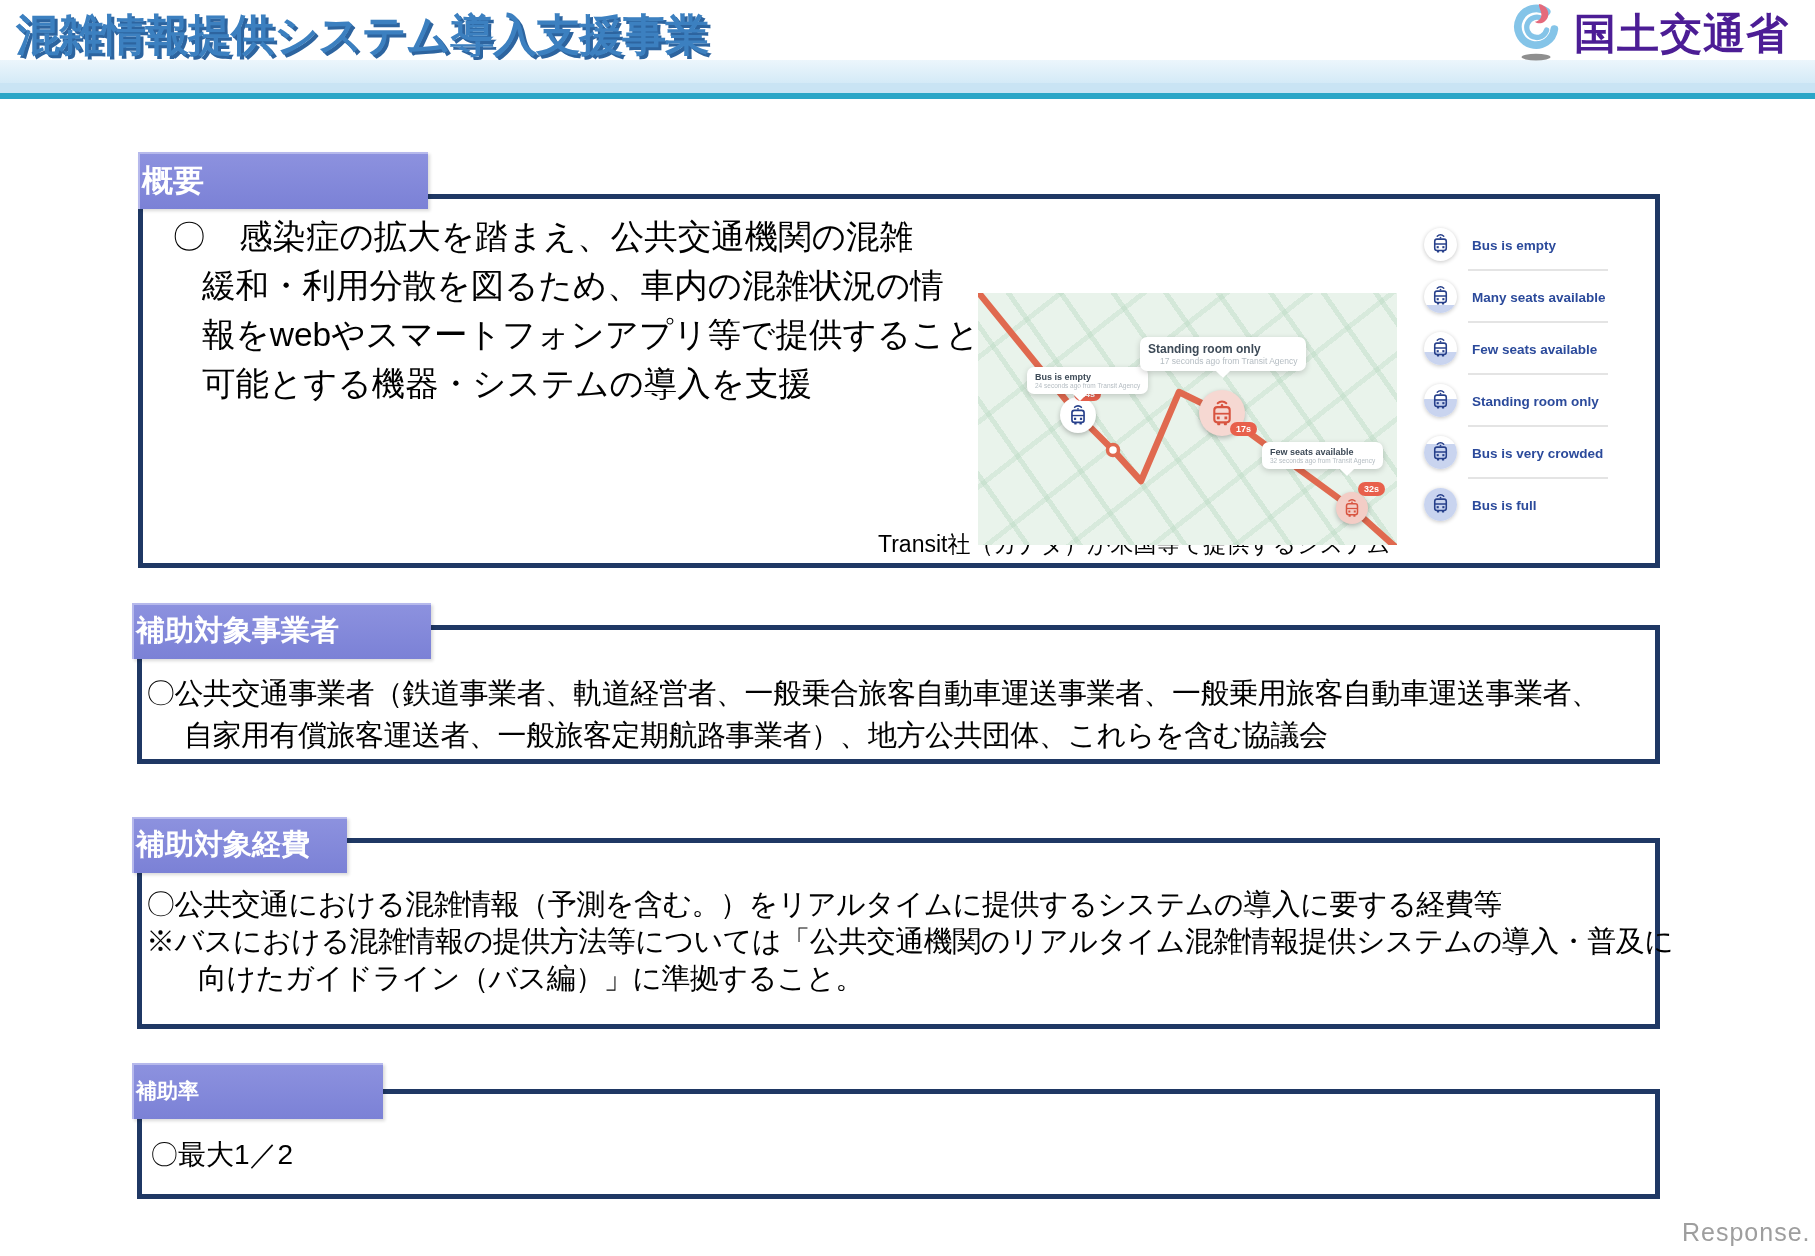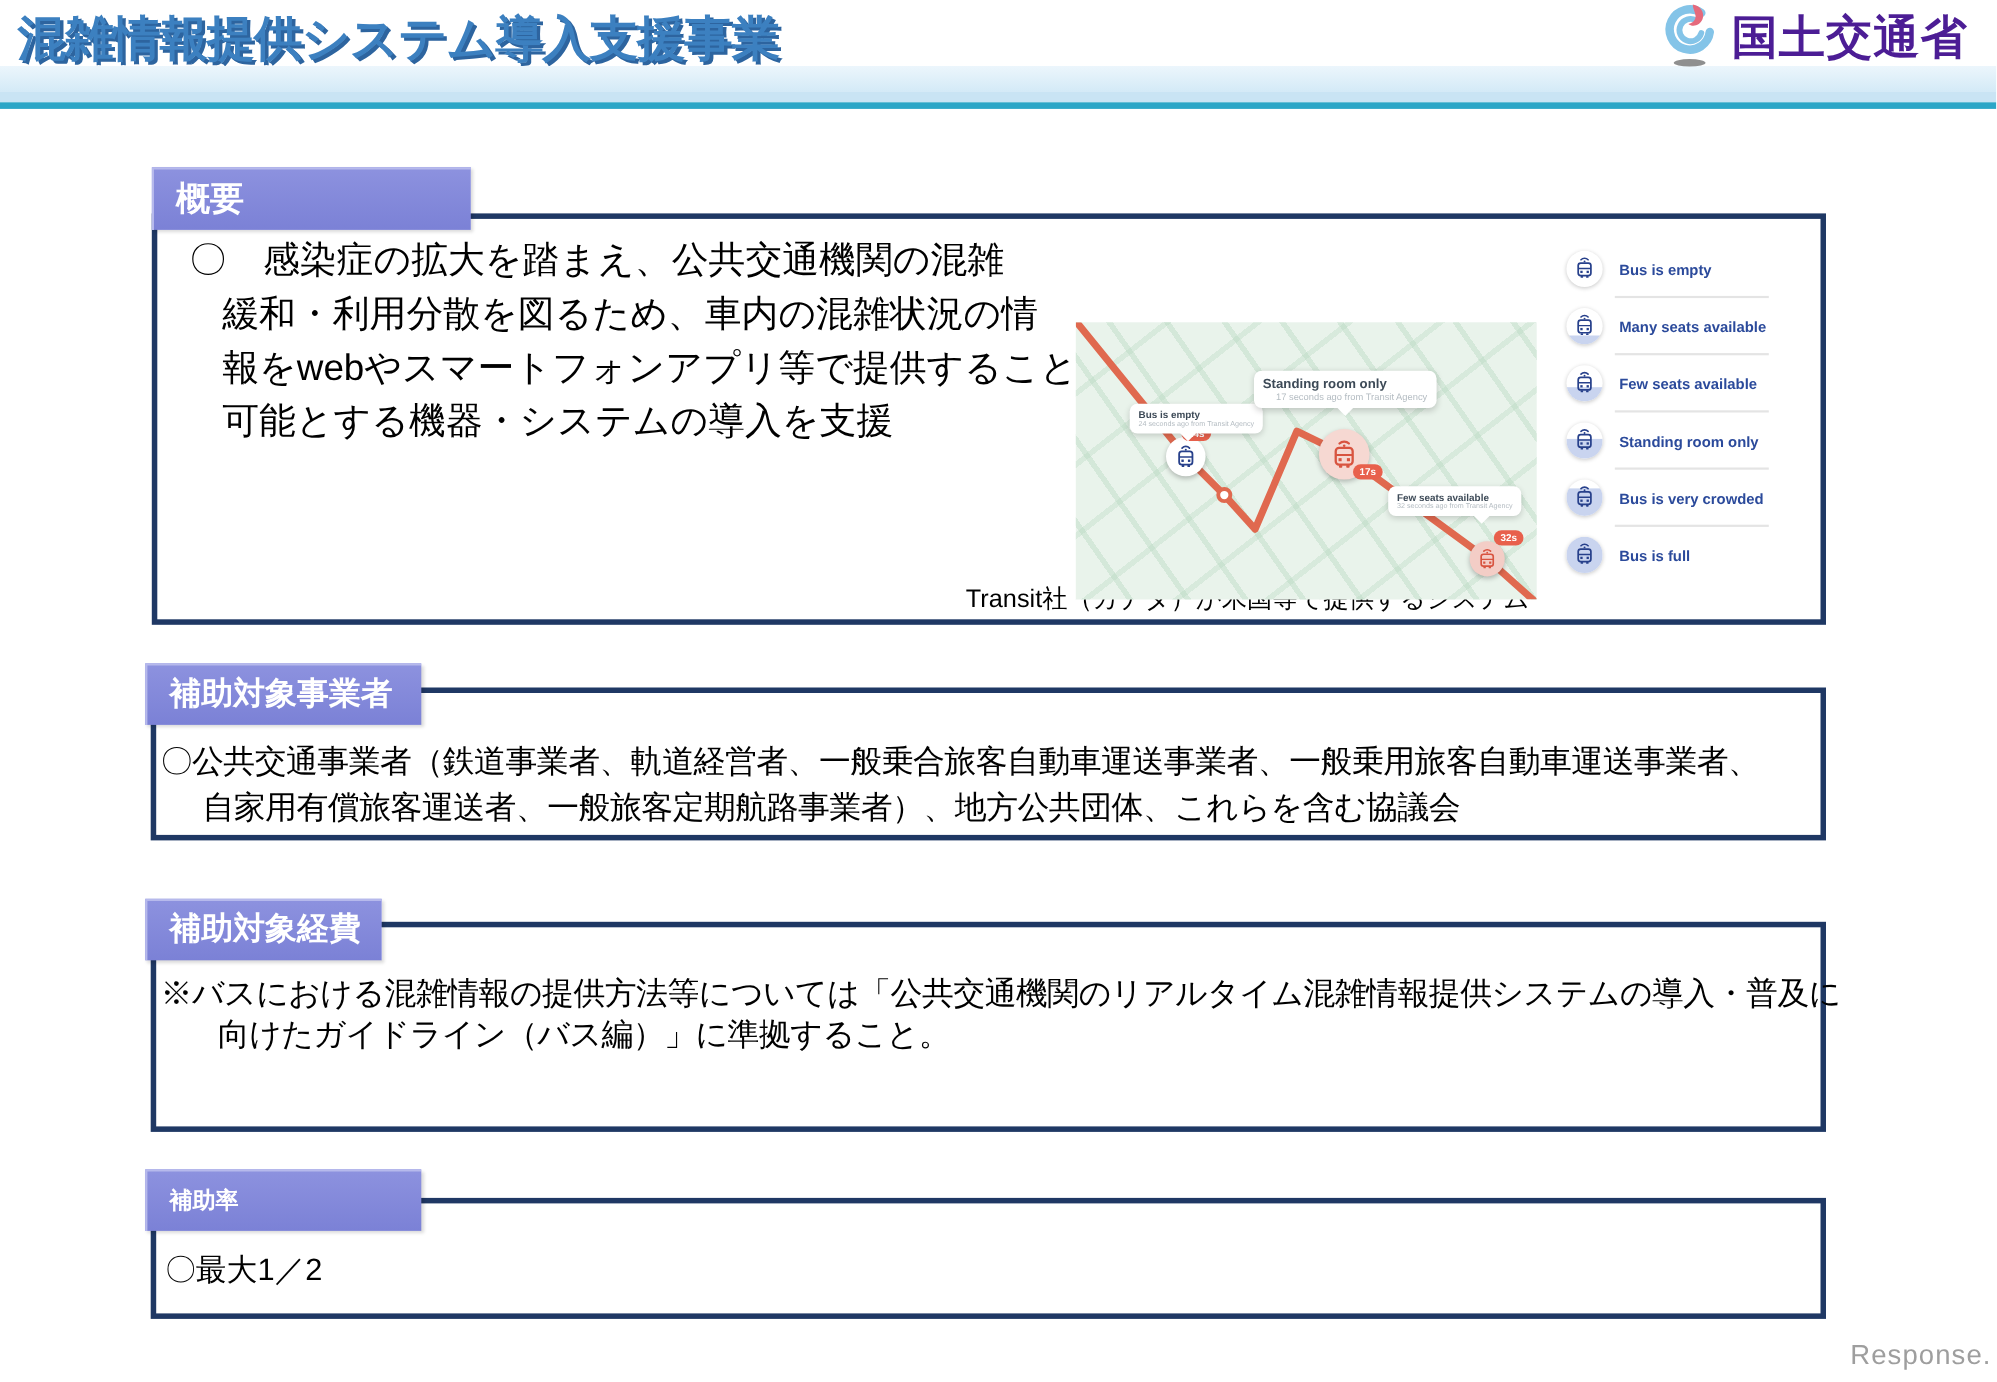--- a/index.html
+++ b/index.html
@@ -22,21 +22,21 @@
   .logo-wrap { position:absolute; left:1510px; top:2px; width:300px; height:58px; }
   .logo-mark { position:absolute; left:0; top:0; width:54px; height:60px; }
   .agency-name { position:absolute; left:64px; top:4px; font-size:42px; font-weight:700;
                  color:#4c1d95; letter-spacing:1px; white-space:nowrap; }
 
   
   .sec-box { position:absolute; background:#fff; border:5px solid #1f3864; }
   .sec-tab { position:absolute; background:linear-gradient(180deg,#8d92df 0%,#7b81d6 100%);
              box-shadow: inset 2px 2px 0 #b6b9ec, 2px 2px 3px rgba(0,0,0,.15);
              color:#fff; font-weight:800; display:flex; align-items:center;
-             padding-left:22px; z-index:5; white-space:nowrap; }
+             padding-left:4px; z-index:5; white-space:nowrap; }
 
   .jp-body { position:absolute; color:#000; font-weight:500; white-space:nowrap; }
   .jp-body .ln { white-space:nowrap; }
 
   
   .ov-body { left:172px; top:212px; font-size:33.5px; line-height:49px; }
   .ov-body .ind { padding-left:30px; }
 
   
   .op-body { left:146px; top:672px; font-size:29px; line-height:42px; letter-spacing:-0.5px; }
@@ -244,33 +244,34 @@
             <use href="#bus"></use>
           </svg>
       </div>
       <div class="lg-label">Bus is full</div>
     </div>
   </div>
 
   <div class="map-caption">Transit社（カナダ）が米国等で提供するシステム</div>
 
   <div class="sec-box" style="left:137px; top:625px; width:1523px; height:139px;"></div>
-  <div class="sec-tab" style="left:132px; top:603px; width:251px; height:56px; font-size:29px;">
+  <div class="sec-tab" style="left:132px; top:603px; width:299px; height:56px; font-size:29px;">
     <span>補助対象事業者</span>
   </div>
   <div class="jp-body op-body">
     <div class="ln">〇公共交通事業者（鉄道事業者、軌道経営者、一般乗合旅客自動車運送事業者、一般乗用旅客自動車運送事業者、</div>
     <div class="ln ind2">自家用有償旅客運送者、一般旅客定期航路事業者）、地方公共団体、これらを含む協議会</div>
   </div>
 
   <div class="sec-box" style="left:137px; top:838px; width:1523px; height:191px;"></div>
   <div class="sec-tab" style="left:132px; top:817px; width:215px; height:56px; font-size:29px;">
     <span>補助対象経費</span>
   </div>
   <div class="jp-body ex-body">
+    <div class="ln">〇公共交通における混雑情報（予測を含む。）をリアルタイムに提供するシステムの導入に要する経費等</div>
     <div class="ln">※バスにおける混雑情報の提供方法等については「公共交通機関のリアルタイム混雑情報提供システムの導入・普及に</div>
     <div class="ln ind3">向けたガイドライン（バス編）」に準拠すること。</div>
   </div>
 
   <div class="sec-box" style="left:137px; top:1089px; width:1523px; height:110px;"></div>
   <div class="sec-tab" style="left:132px; top:1063px; width:251px; height:56px; font-size:21px;">
     <span>補助率</span>
   </div>
   <div class="jp-body rt-body">
     <div class="ln">〇最大1／2</div>

